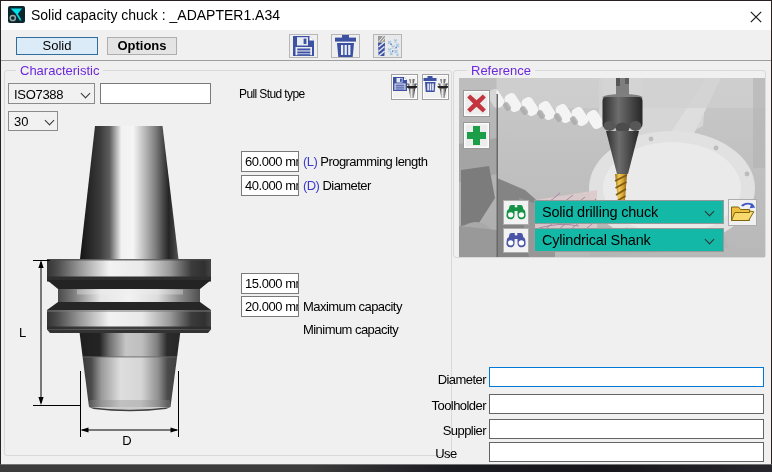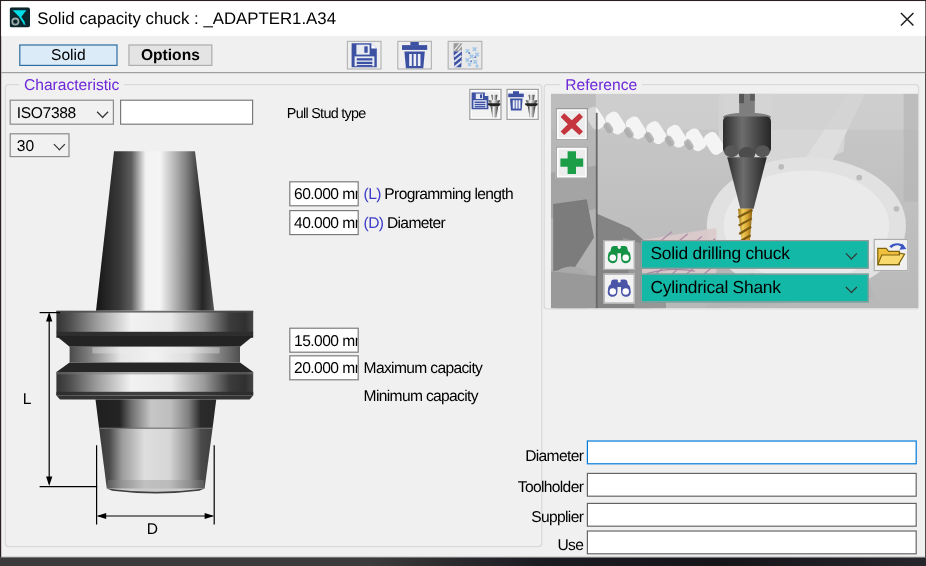--- a/index.html
+++ b/index.html
@@ -433,16 +433,16 @@
   <path d="M20.5 11 L24.8 11.8 L19.6 20.5 L2.5 20.5 L5.8 12.5 L20.5 12.5 Z" fill="#f8d96e" stroke="#7d650e" stroke-width="1"></path>
 </svg>
 </div>
 
 <div class="abs botlab" style="left:406px; top:372px;">Diameter</div>
 <div class="abs botfield" style="top:367px; border:1.5px solid #0078d7; background:#fff;"></div>
 <div class="abs botlab" style="left:406px; top:398px;">Toolholder</div>
 <div class="abs botfield" style="top:394px;"></div>
 <div class="abs botlab" style="left:406px; top:423px;">Supplier</div>
 <div class="abs botfield" style="top:419px;"></div>
-<div class="abs botlab" style="left:406px; top:446px;">Use</div>
+<div class="abs botlab" style="left:406px; top:446px;text-align:center;">Use</div>
 <div class="abs botfield" style="top:442px;"></div>
 
 <div id="darkstrip" class="abs"></div>
 
 </body></html>

